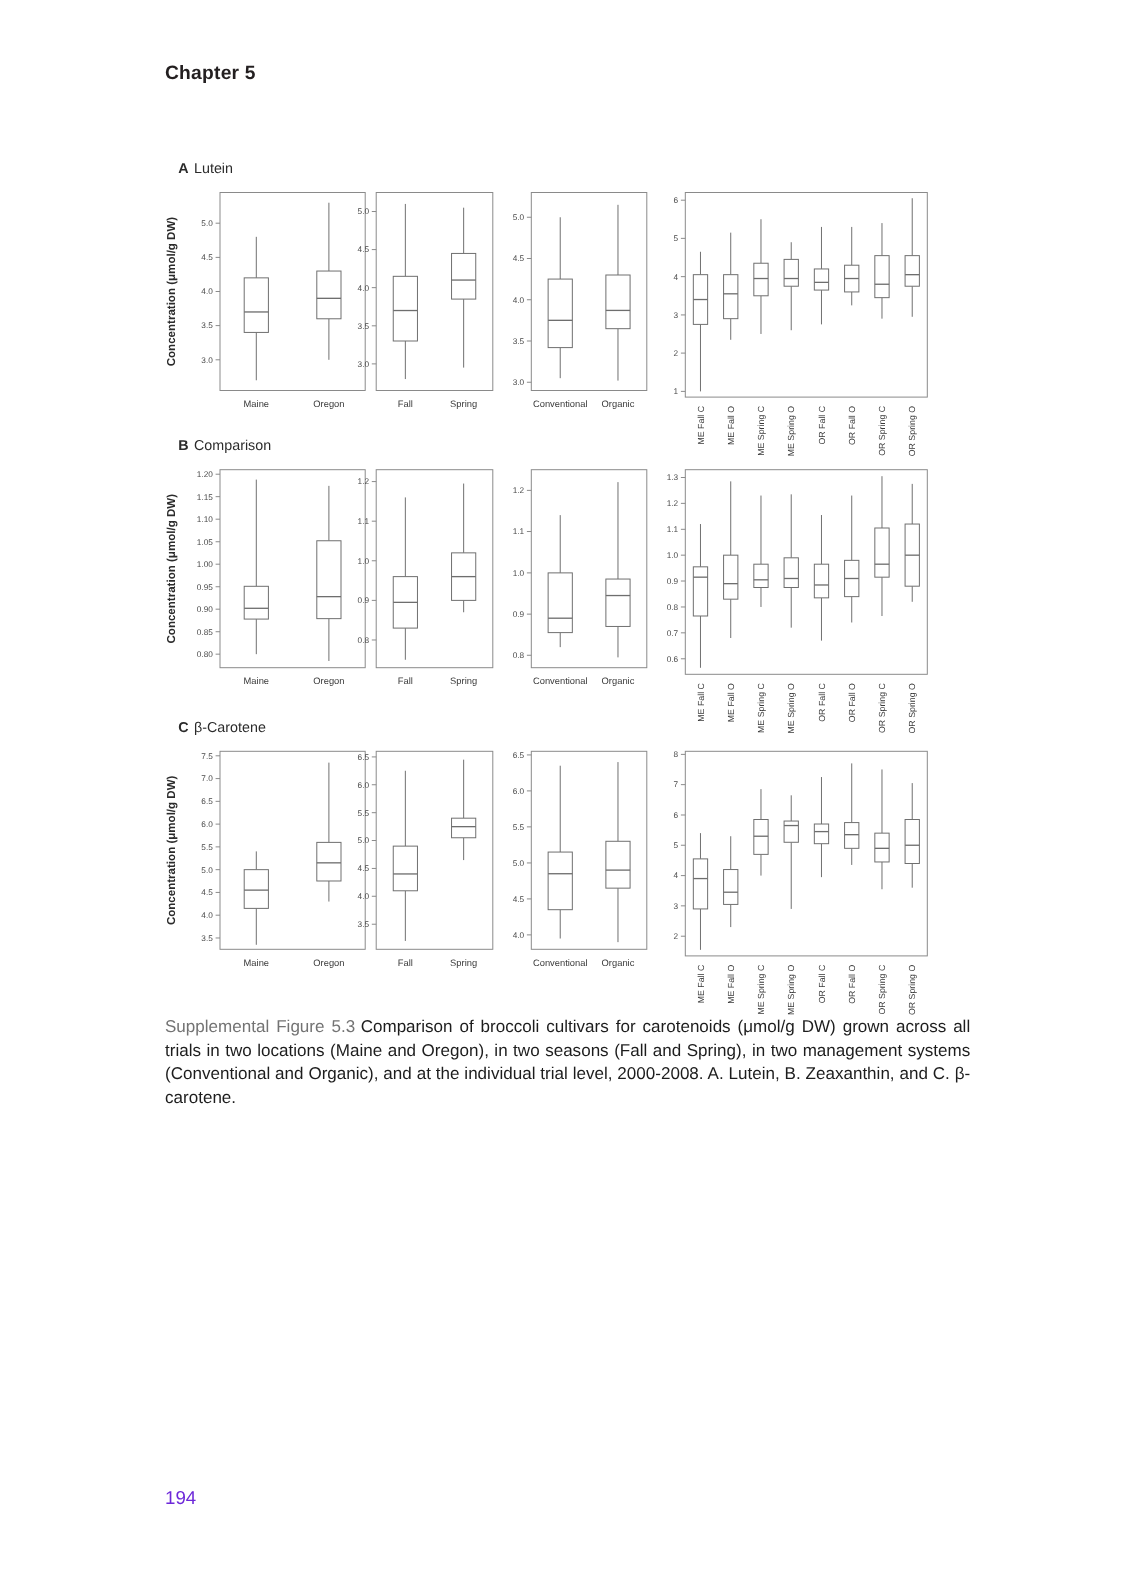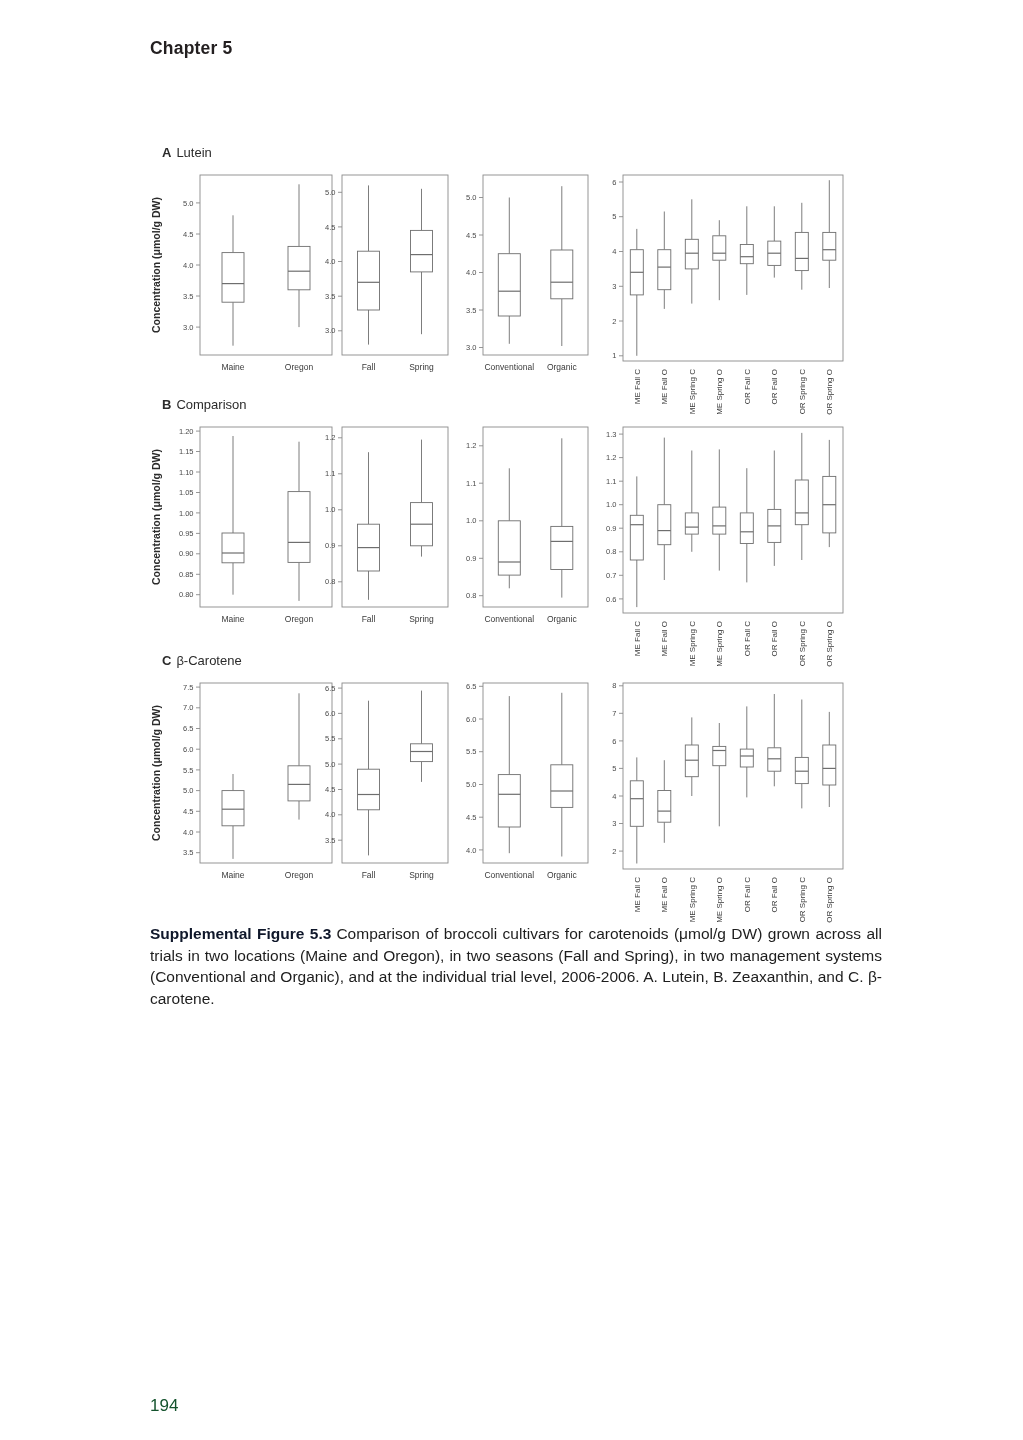--- a/index.html
+++ b/index.html
@@ -2,21 +2,21 @@
 <html><head>
 <meta charset="utf-8">
 <title>Chapter 5 — Supplemental Figure 5.3</title>
 <style>
   html,body{margin:0;padding:0;background:#ffffff;}
   .page{
     position:relative; width:1023px; height:1440px; background:#ffffff;
     font-family:"Liberation Sans", sans-serif; color:#231f20; overflow:hidden;
   }
   .chapter{
-    position:absolute; left:150px; top:38px; margin:0;
+    position:absolute; left:150px; top:56px; margin:0;
     font-size:17.5px; font-weight:bold; color:#231f20; letter-spacing:.2px;
   }
   .figure{position:absolute; left:0; top:0; width:1023px; height:920px;}
   .prow{position:absolute; left:150px; width:730px; height:250px;}
   .rowtitle{position:absolute; left:12px; top:0; font-size:13px; color:#2b2b2b;}
   .rowtitle .pl{font-weight:bold;}
   .rowtitle .pt2{margin-left:5px;}
   .ylab{
     position:absolute; left:0; top:26px; width:17px; height:188px;
     writing-mode:vertical-rl; transform:rotate(180deg);
@@ -26,24 +26,24 @@
   .panel{position:absolute;}
   .panel svg{display:block; overflow:visible;}
   .p0{left:20px;  top:26px;}
   .p1{left:162px; top:26px;}
   .p2{left:300px; top:26px;}
   .p3{left:443px; top:24px;}
   .caption{
     position:absolute; left:150px; top:923px; width:732px; margin:0;
     font-size:15.5px; line-height:1.4; text-align:justify; color:#1d1d1d;
   }
-  .cap-label{font-weight:bold; color:#0f172a; margin-right:5px;}
+  .cap-label{font-weight:normal; color:#737373; margin-right:5px;}
   .pagenum{
-    position:absolute; left:150px; top:1396px;
-    font-size:17px; color:#14532d;
+    position:absolute; left:150px; top:1352px;
+    font-size:17px; color:#6d28d9;
   }
 </style>
 </head>
 <body>
 
 <div class="page">
 
   <h1 class="chapter">Chapter 5</h1>
 
   <div class="figure">
@@ -573,18 +573,18 @@
               <line x1="229.8" y1="91.4" x2="242.8" y2="91.4" stroke="#6e6e6e" stroke-width="1.2"></line>
             </g>
             <text transform="translate(239.10000000000002,200) rotate(-90)" text-anchor="end" font-family="Liberation Sans, sans-serif" font-size="8" fill="#3a3a3a">OR Spring O</text>
           </svg>
         </div>
     </div>
 
   </div>
 
   <p class="caption">
-    <span class="cap-label">Supplemental Figure 5.3</span><span>Comparison of broccoli cultivars for carotenoids (μmol/g DW) grown across all trials in two locations (Maine and Oregon), in two seasons (Fall and Spring), in two management systems (Conventional and Organic), and at the individual trial level, 2006-2006. A. Lutein, B. Zeaxanthin, and C. β-carotene.</span>
+    <span class="cap-label">Supplemental Figure 5.3</span><span>Comparison of broccoli cultivars for carotenoids (μmol/g DW) grown across all trials in two locations (Maine and Oregon), in two seasons (Fall and Spring), in two management systems (Conventional and Organic), and at the individual trial level, 2000-2008. A. Lutein, B. Zeaxanthin, and C. β-carotene.</span>
   </p>
 
   <div class="pagenum">194</div>
 
 </div>
 
 </body></html>

